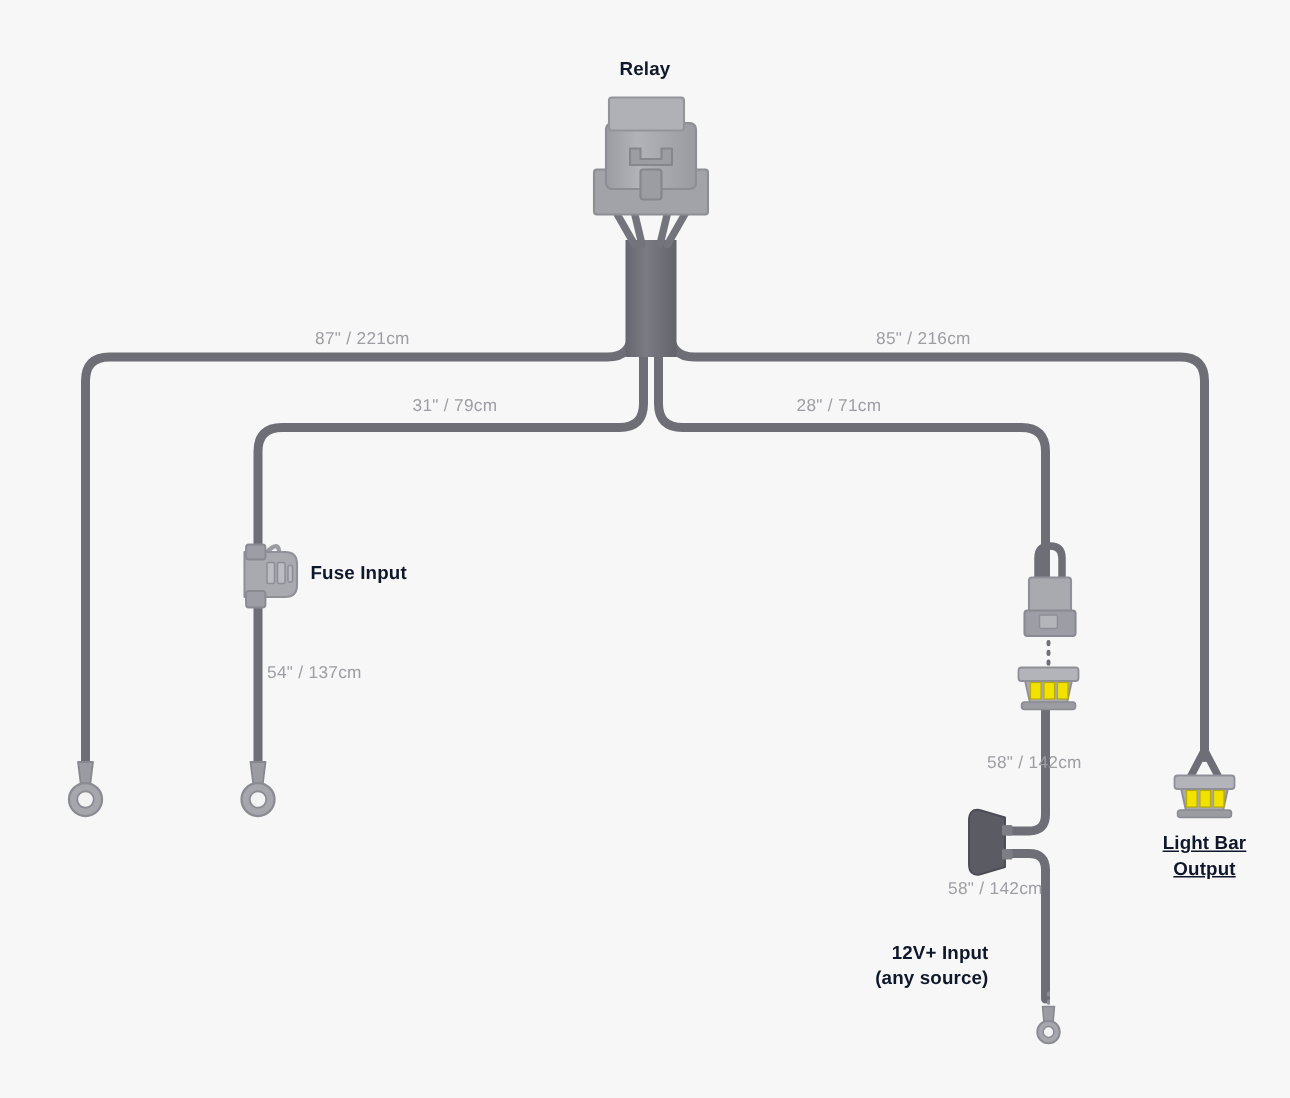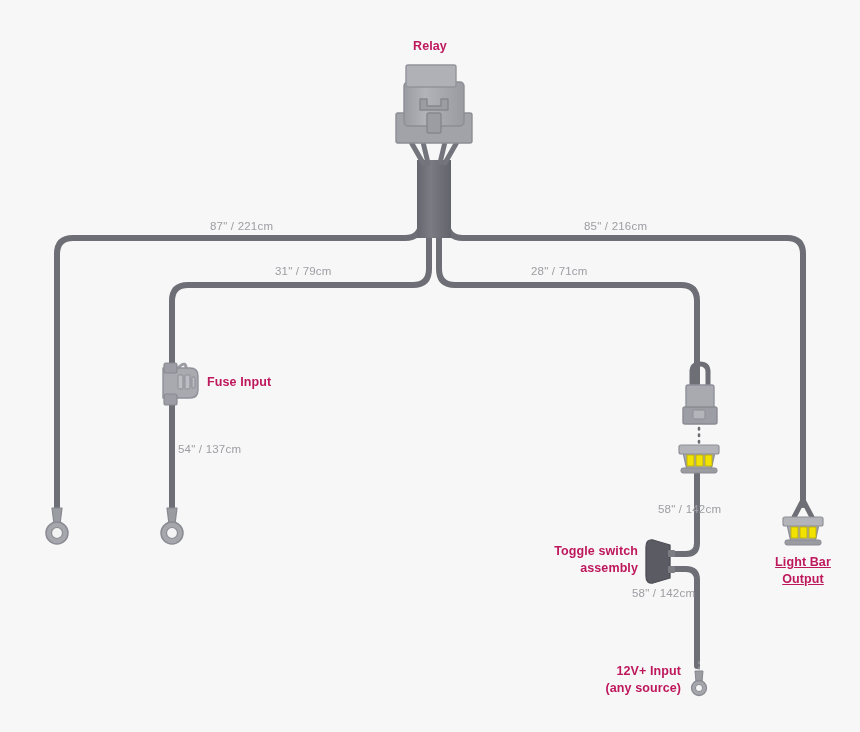--- a/index.html
+++ b/index.html
@@ -28,21 +28,21 @@
     height: 732px;
     display: block;
   }
   .lbl {
     position: absolute;
     font-family: "Liberation Sans", sans-serif;
     white-space: pre-line;
     line-height: 1.32;
   }
   .lbl-dark {
-    color: #be185d;
+    color: #0f172a;
     font-size: 12.5px;
     font-weight: bold;
     letter-spacing: 0.1px;
   }
   .lbl-meas {
     color: #9d9da3;
     font-size: 11.5px;
     font-weight: normal;
     letter-spacing: 0.2px;
   }
@@ -205,25 +205,23 @@
 
   <div class="lbl lbl-dark lft" style="left:207px; top:374px; width:150px;">Fuse Input</div>
 
   <div class="lbl lbl-meas lft" style="left:178px; top:442px; width:120px;">54" / 137cm</div>
 
 
 
 
   <div class="lbl lbl-meas lft" style="left:658px; top:502px; width:120px;">58" / 142cm</div>
 
-  <div class="lbl lbl-dark rgt" style="left:521px; top:543px; width:117px;">Toggle switch
-assembly</div>
 
   <div class="lbl lbl-meas lft" style="left:632px; top:586px; width:120px;">58" / 142cm</div>
 
-  <div class="lbl lbl-dark rgt" style="left:570px; top:627px; width:111px;margin-top:36px;">12V+ Input
+  <div class="lbl lbl-dark rgt" style="left:548px; top:627px; width:111px;">12V+ Input
 (any source)</div>
 
 
   <div class="lbl lbl-dark ctr" style="left:752px; top:554px; width:102px;text-decoration:underline;">Light Bar
 Output</div>
 
 </div>
 
 </body></html>

